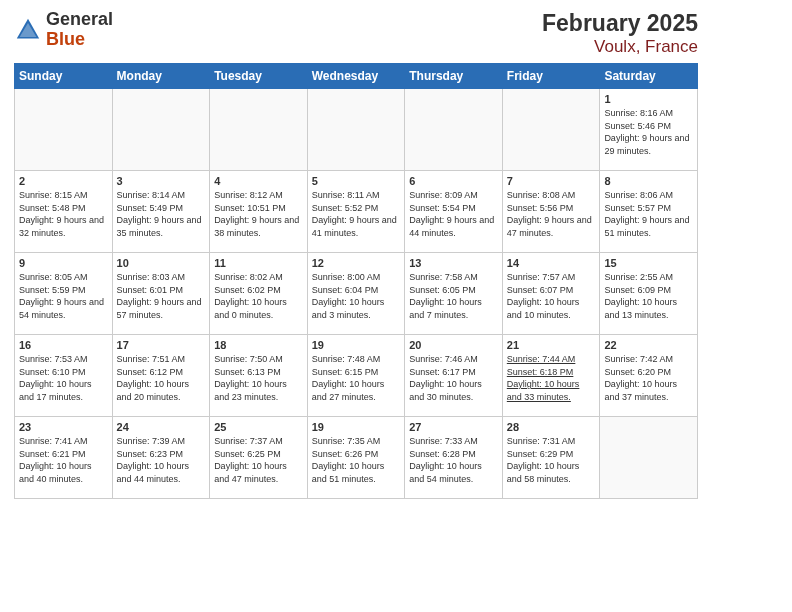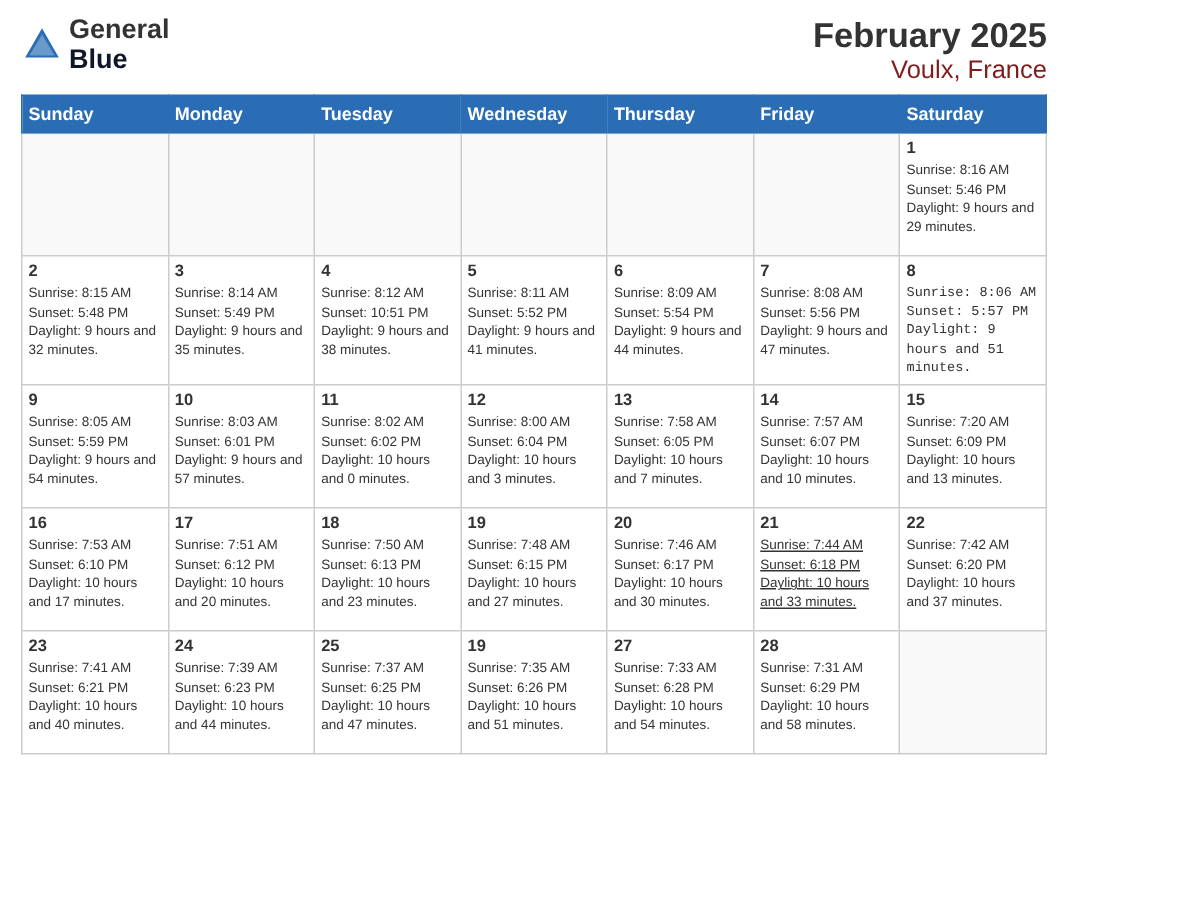--- a/index.html
+++ b/index.html
@@ -25,21 +25,21 @@
       display: flex;
       align-items: center;
       gap: 4px;
     }
     .logo-text {
       font-size: 18px;
       font-weight: bold;
       line-height: 1.1;
     }
     .logo-text span.general { color: #333; }
-    .logo-text span.blue { color: #0f172a; }
+    .logo-text span.blue { color: #c2410c; }
     .logo-icon {
       width: 28px;
       height: 28px;
     }
     .title-area {
       text-align: right;
     }
     .month-title {
       font-size: 23px;
       font-weight: bold;
@@ -168,21 +168,21 @@
 Daylight: 9 hours and 44 minutes.</div>
           </td>
           <td>
             <span class="day-num">7</span>
             <div class="day-info" style="white-space: pre-line;">Sunrise: 8:08 AM
 Sunset: 5:56 PM
 Daylight: 9 hours and 47 minutes.</div>
           </td>
           <td>
             <span class="day-num">8</span>
-            <div class="day-info" style="white-space: pre-line; font-family: Liberation Mono, monospace;">Sunrise: 8:06 AM
+            <div class="day-info" style="white-space: pre-line;">Sunrise: 8:06 AM
 Sunset: 5:57 PM
 Daylight: 9 hours and 51 minutes.</div>
           </td>
         </tr>
         <tr>
           <td>
             <span class="day-num">9</span>
             <div class="day-info" style="white-space: pre-line;">Sunrise: 8:05 AM
 Sunset: 5:59 PM
 Daylight: 9 hours and 54 minutes.</div>
@@ -212,21 +212,21 @@
 Daylight: 10 hours and 7 minutes.</div>
           </td>
           <td>
             <span class="day-num">14</span>
             <div class="day-info" style="white-space: pre-line;">Sunrise: 7:57 AM
 Sunset: 6:07 PM
 Daylight: 10 hours and 10 minutes.</div>
           </td>
           <td>
             <span class="day-num">15</span>
-            <div class="day-info" style="white-space: pre-line;">Sunrise: 7:20 AM
+            <div class="day-info" style="white-space: pre-line;">Sunrise: 2:55 AM
 Sunset: 6:09 PM
 Daylight: 10 hours and 13 minutes.</div>
           </td>
         </tr>
         <tr>
           <td>
             <span class="day-num">16</span>
             <div class="day-info" style="white-space: pre-line;">Sunrise: 7:53 AM
 Sunset: 6:10 PM
 Daylight: 10 hours and 17 minutes.</div>

